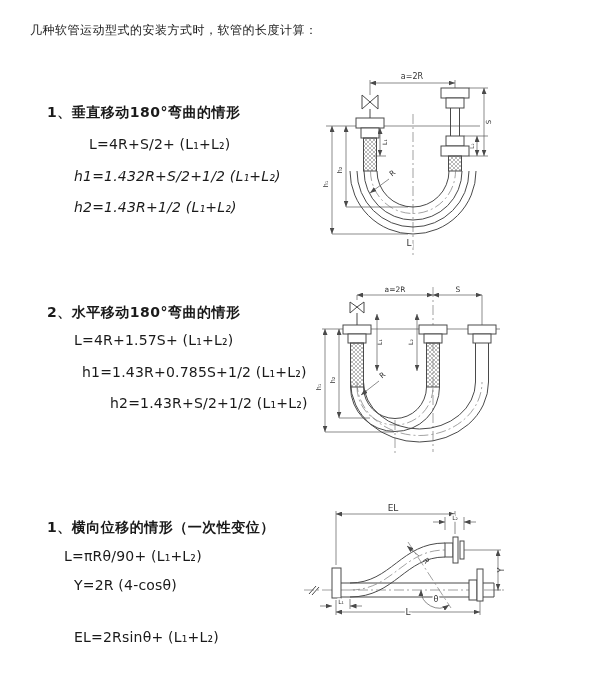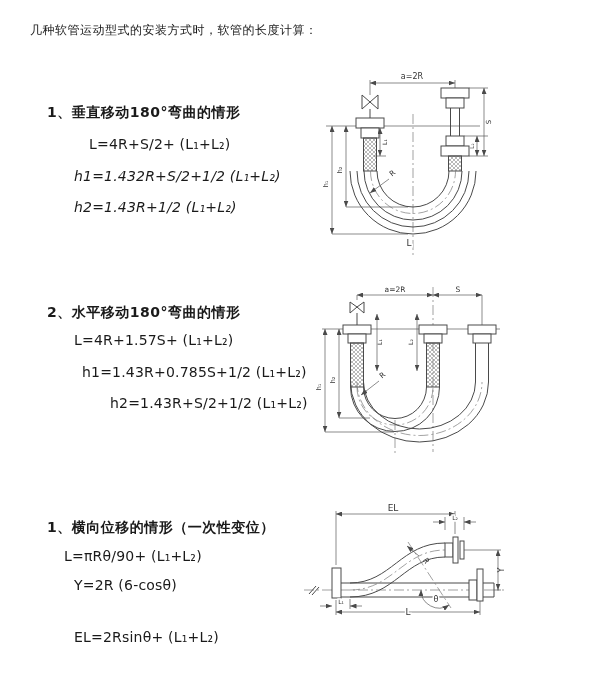--- a/index.html
+++ b/index.html
@@ -29,21 +29,21 @@
 <div class="abs formula" style="left:74px;top:168px;font-style:italic;">h1=1.432R+S/2+1/2 (L₁+L₂)</div>
 <div class="abs formula" style="left:74px;top:199px;font-style:italic;">h2=1.43R+1/2 (L₁+L₂)</div>
 
 <div class="abs heading" style="left:47px;top:304px;">2、水平移动180°弯曲的情形</div>
 <div class="abs formula" style="left:74px;top:332px;">L=4R+1.57S+ (L₁+L₂)</div>
 <div class="abs formula" style="left:82px;top:364px;">h1=1.43R+0.785S+1/2 (L₁+L₂)</div>
 <div class="abs formula" style="left:74px;top:395px;margin-left:36px;">h2=1.43R+S/2+1/2 (L₁+L₂)</div>
 
 <div class="abs heading" style="left:47px;top:519px;">1、横向位移的情形（一次性变位）</div>
 <div class="abs formula" style="left:64px;top:548px;">L=πRθ/90+ (L₁+L₂)</div>
-<div class="abs formula" style="left:74px;top:577px;">Y=2R (6-cosθ)</div>
+<div class="abs formula" style="left:74px;top:577px;">Y=2R (4-cosθ)</div>
 <div class="abs formula" style="left:74px;top:605px;margin-top:24px;">EL=2Rsinθ+ (L₁+L₂)</div>
 
 <svg style="left:312px;top:66px;" width="288" height="196" viewBox="0 0 288 196">
   <defs>
     <marker id="ae" markerWidth="7" markerHeight="5" refX="6.5" refY="2.5" orient="auto" markerUnits="userSpaceOnUse">
       <path d="M0,0 L6.5,2.5 L0,5 Z" fill="#4a4a4a"></path>
     </marker>
     <marker id="as" markerWidth="7" markerHeight="5" refX="0.5" refY="2.5" orient="auto" markerUnits="userSpaceOnUse">
       <path d="M6.5,0 L0.5,2.5 L6.5,5 Z" fill="#4a4a4a"></path>
     </marker>

